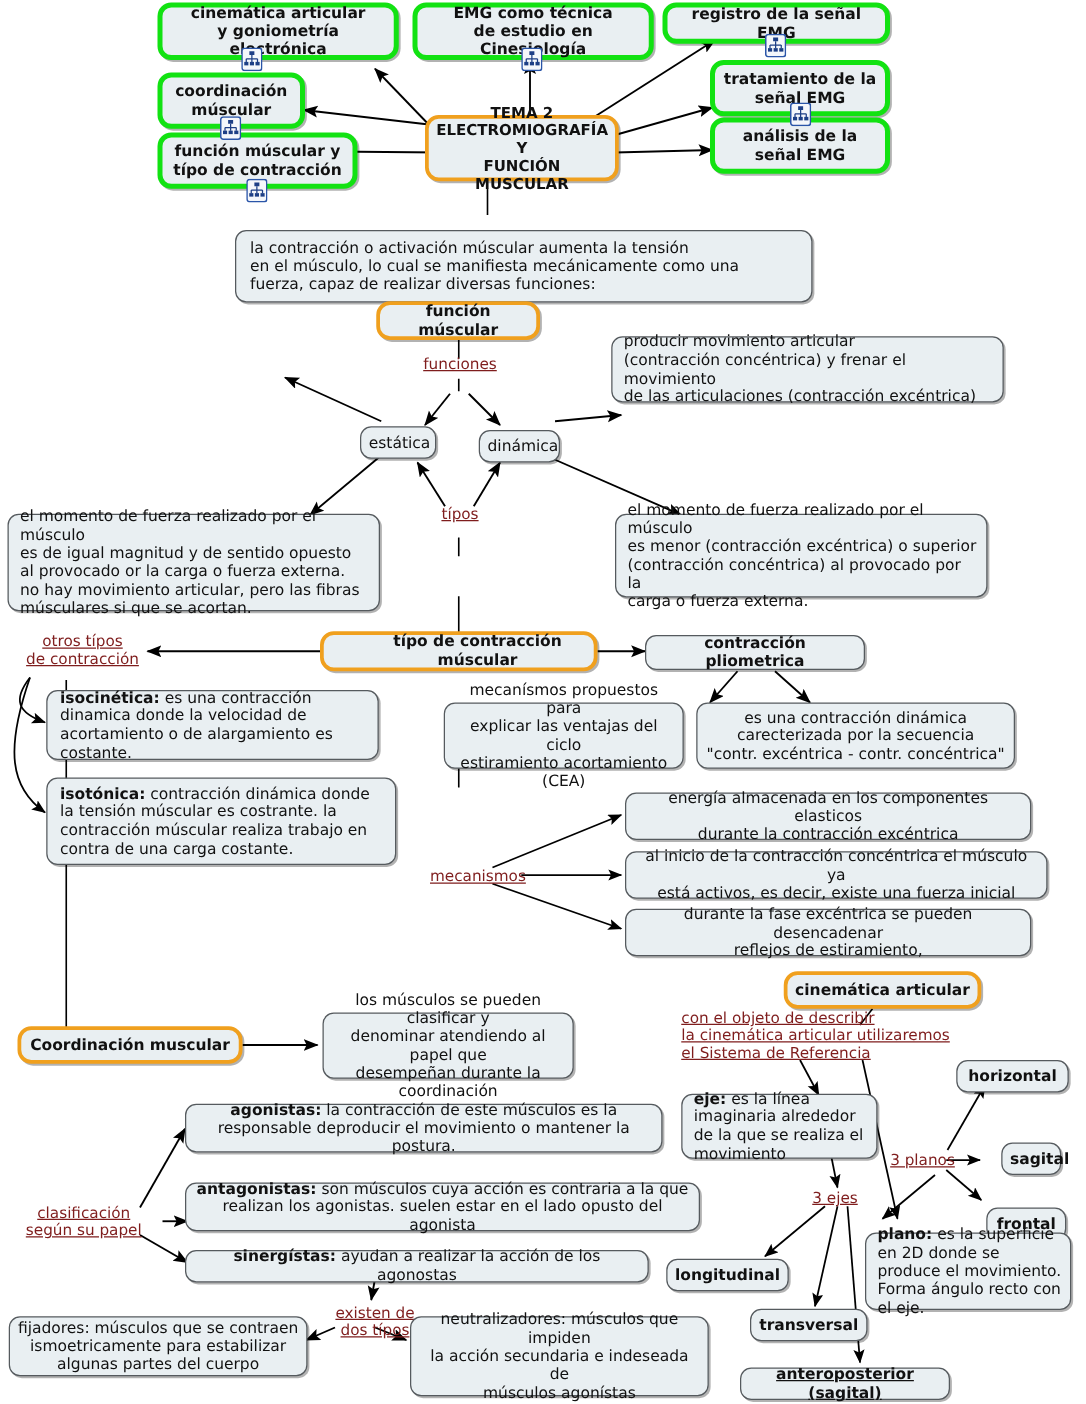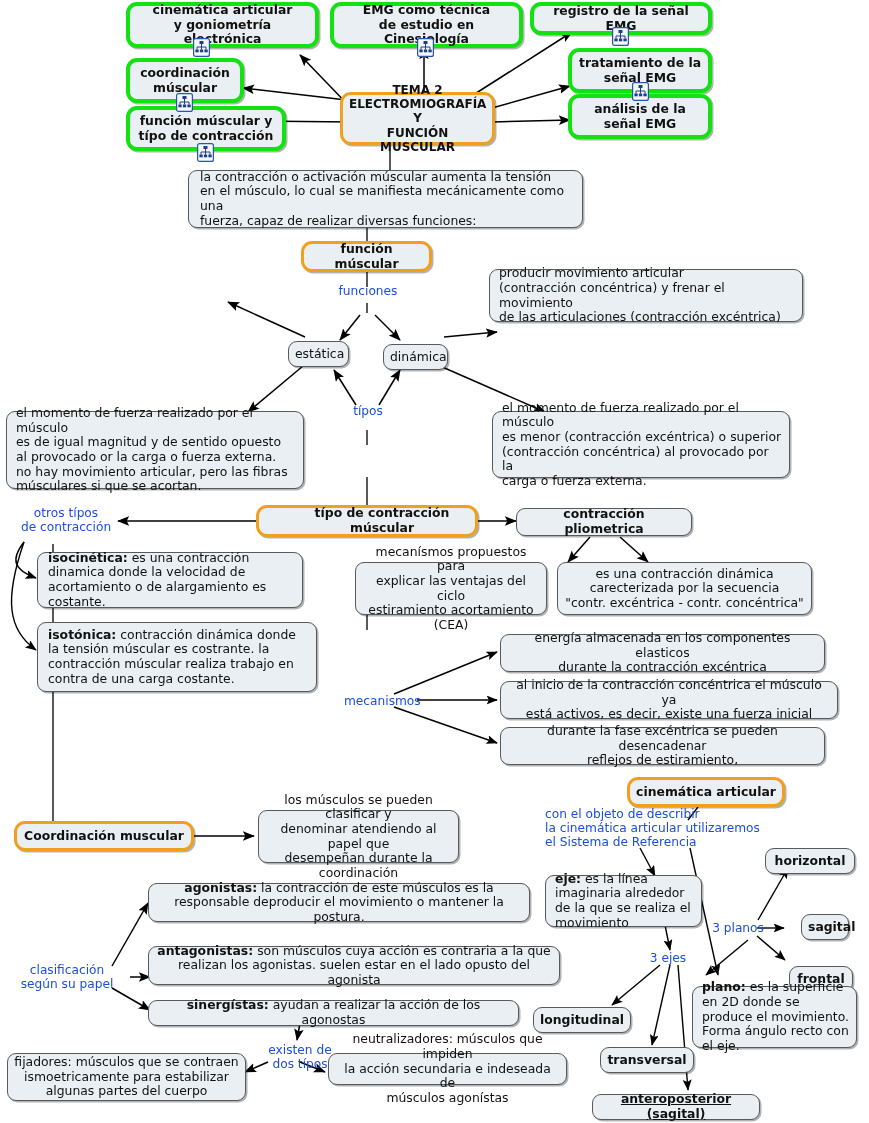--- a/index.html
+++ b/index.html
@@ -56,25 +56,26 @@
   .node.green {
     border: 4px solid #12e212;
     background: #e9eff2;
     font-weight: bold;
     border-radius: 11px;
   }
   
   .label {
     position: absolute;
     font-size: 12.2px;
-    color: #1d4ed8;
+    color: #7f1d1d;
     text-align: center;
     line-height: 1.16;
     z-index: 2;
     white-space: pre-line;
+    text-decoration: underline;
   }
   
   .treeicon {
     position: absolute;
     width: 17px;
     height: 19px;
     z-index: 6;
   }
   b { font-weight: bold; }
 </style>
@@ -248,21 +249,21 @@
     <rect x="6.9" y="11.5" width="3.3" height="2.8" fill="#1d3f86"></rect>
     <rect x="11.4" y="11.5" width="3.3" height="2.8" fill="#1d3f86"></rect>
   </svg>
 
   <div class="node orange" style="left:340px; top:92px; width:155px; height:53px; font-size:12px;">
     <span class="txt" style="white-space:pre-line">TEMA 2
 ELECTROMIOGRAFÍA Y
 FUNCIÓN MUSCULAR</span>
   </div>
 
-  <div class="node left" style="left:188px; top:170px; width:395px; height:58px; padding-left:11px;">
+  <div class="node left" style="left:188px; top:184px; width:462px; height:58px; padding-left:11px;">
     <span class="txt" style="white-space:pre-line; text-align:left;">la contracción o activación múscular aumenta la tensión
 en el músculo, lo cual se manifiesta mecánicamente como una
 fuerza, capaz de realizar diversas funciones:</span>
   </div>
 
   <div class="node orange" style="left:301px; top:241px; width:131px; height:31px;">
     <span class="txt">función múscular</span>
   </div>
 
   <div class="label" style="left:333px; top:284px; width:70px;">funciones</div>
@@ -382,21 +383,21 @@
 
   <div class="label" style="left:256px; top:1043px; width:88px;">existen de
 dos típos</div>
 
   <div class="node" style="left:7px; top:1053px; width:239px; height:48px;">
     <span class="txt" style="white-space:pre-line">fijadores: músculos que se contraen
 ismoetricamente para estabilizar
 algunas partes del cuerpo</span>
   </div>
 
-  <div class="node" style="left:328px; top:1053px; width:239px; height:32px;">
+  <div class="node" style="left:328px; top:1053px; width:239px; height:64px;">
     <span class="txt" style="white-space:pre-line">neutralizadores: músculos que impiden
 la acción secundaria e indeseada de
 músculos agonístas</span>
   </div>
 
   <div class="node left" style="left:545px; top:875px; width:157px; height:52px; padding-left:9px;">
     <span class="txt" style="text-align:left;"><b>eje:</b><span> es la línea imaginaria alrededor de la que se realiza el movimiento</span></span>
   </div>
 
   <div class="label" style="left:708px; top:921px; width:60px;">3 planos</div>

